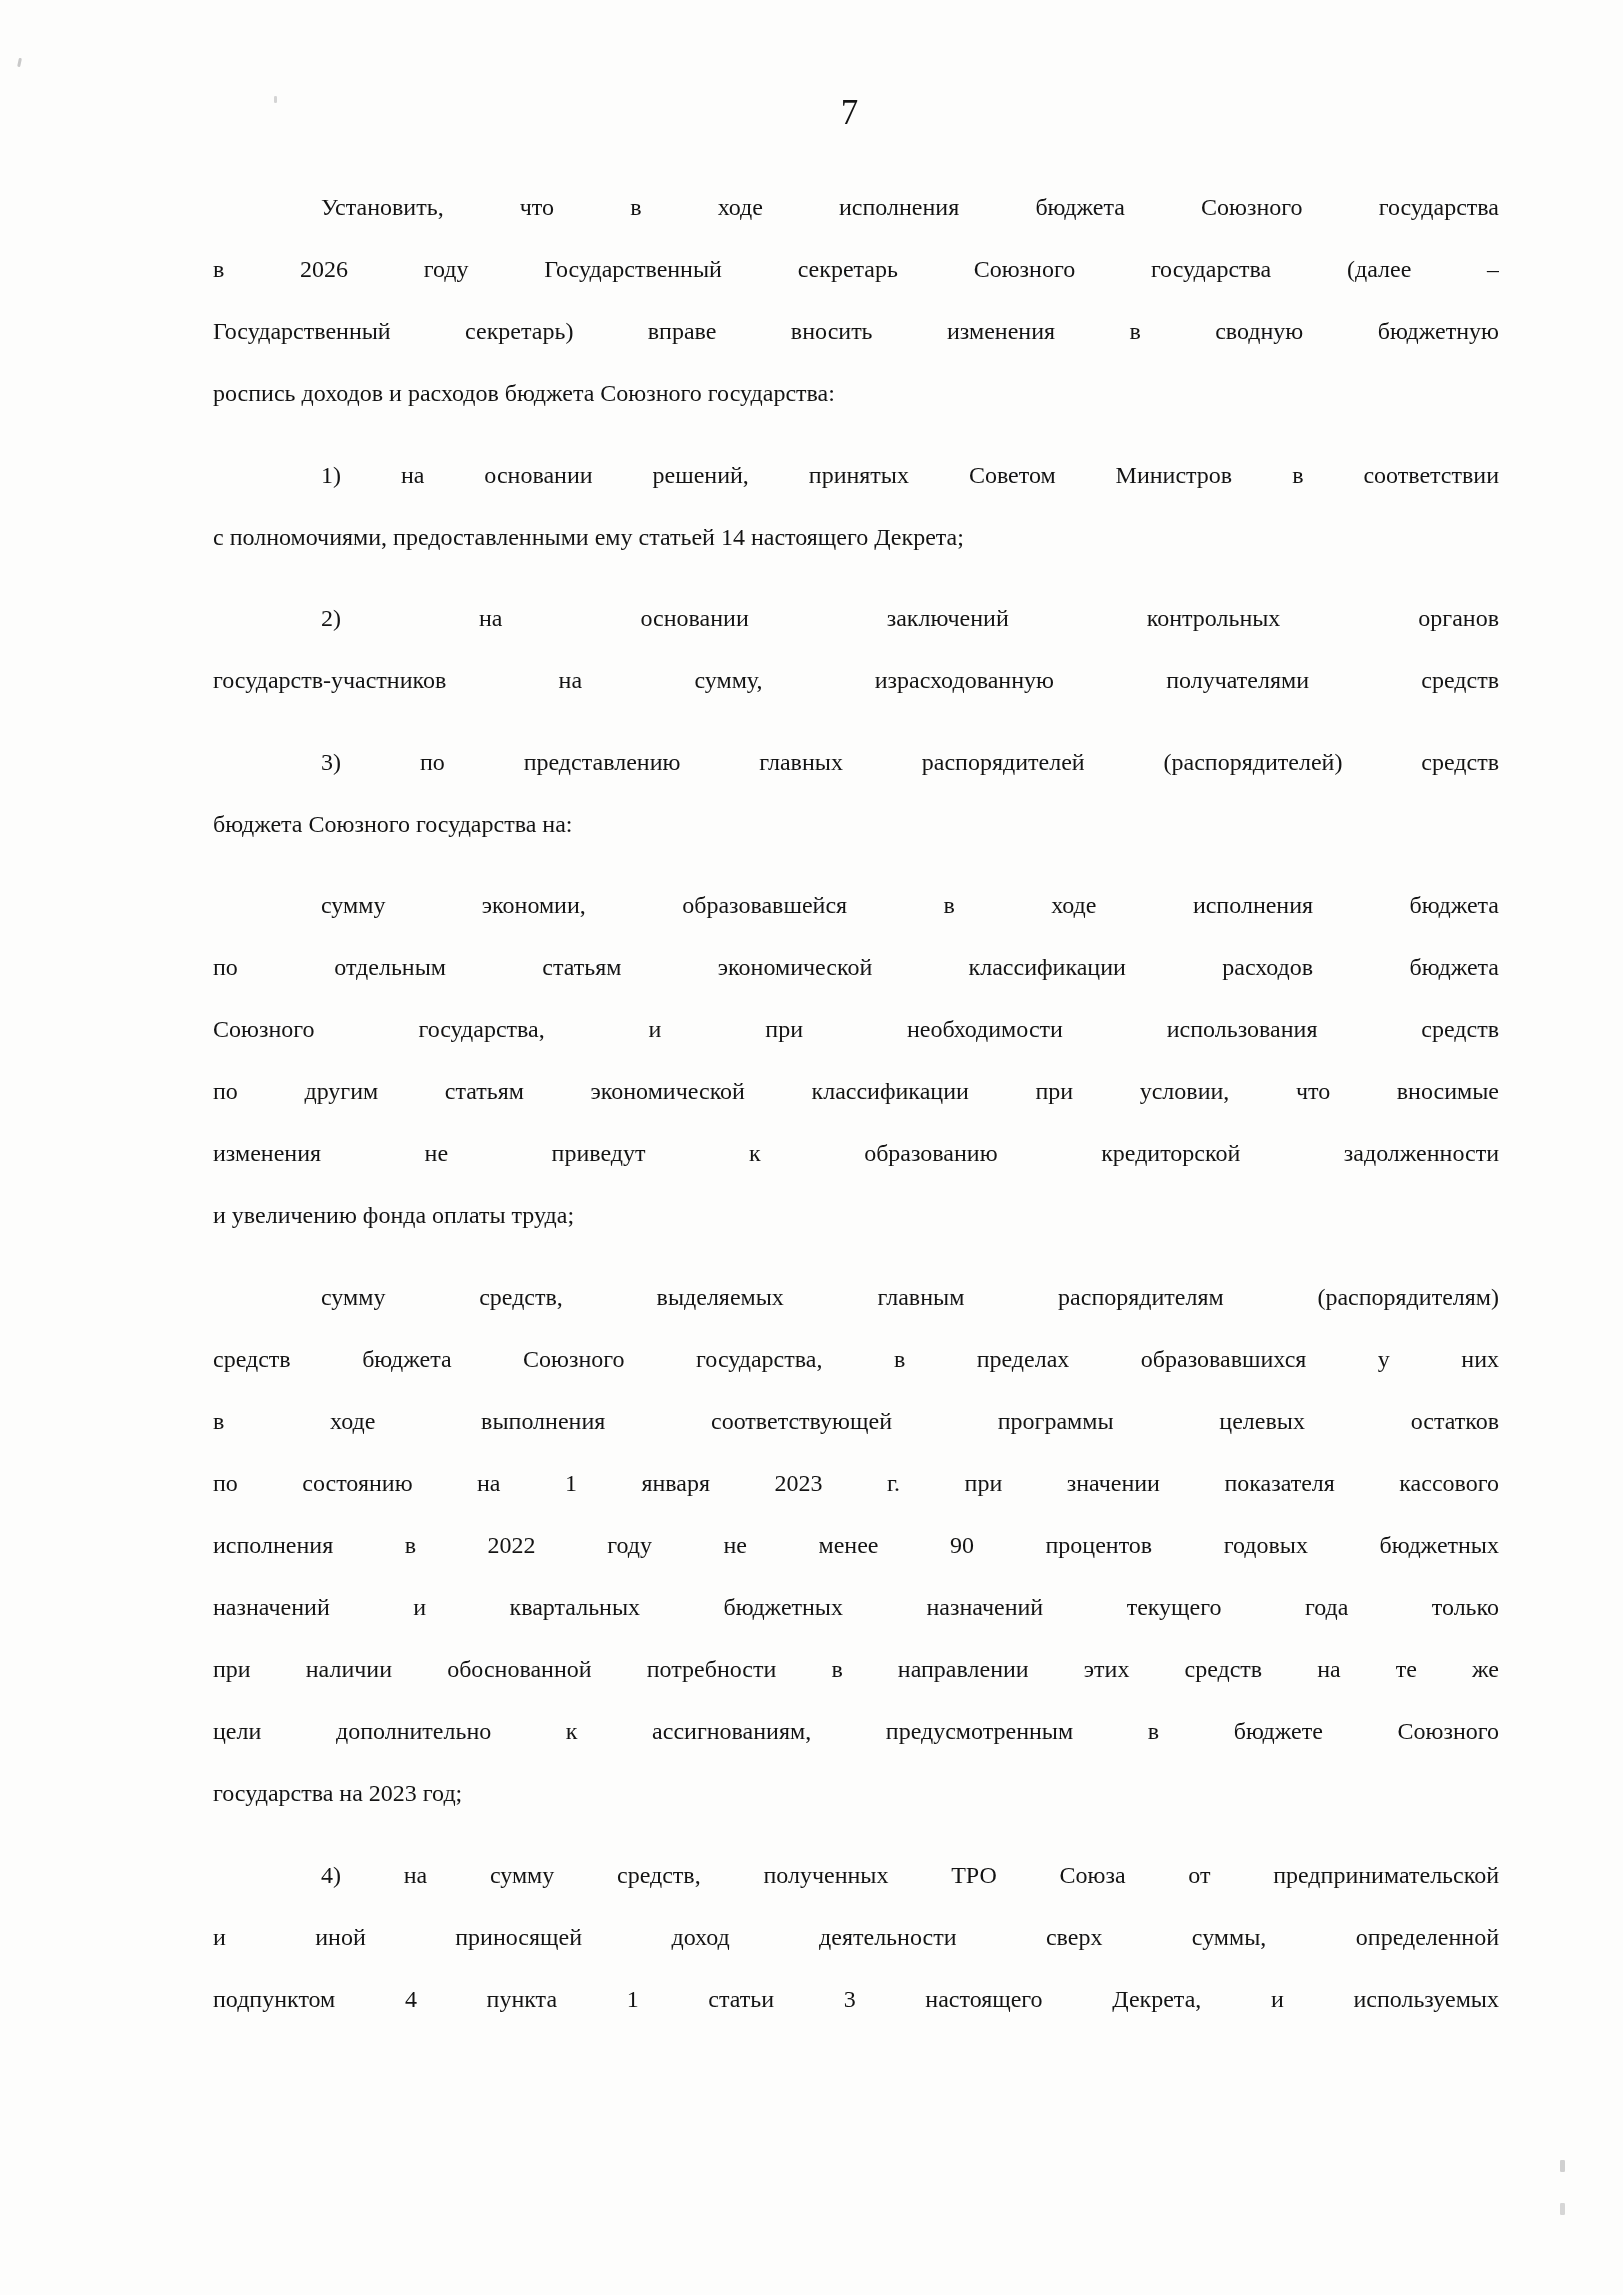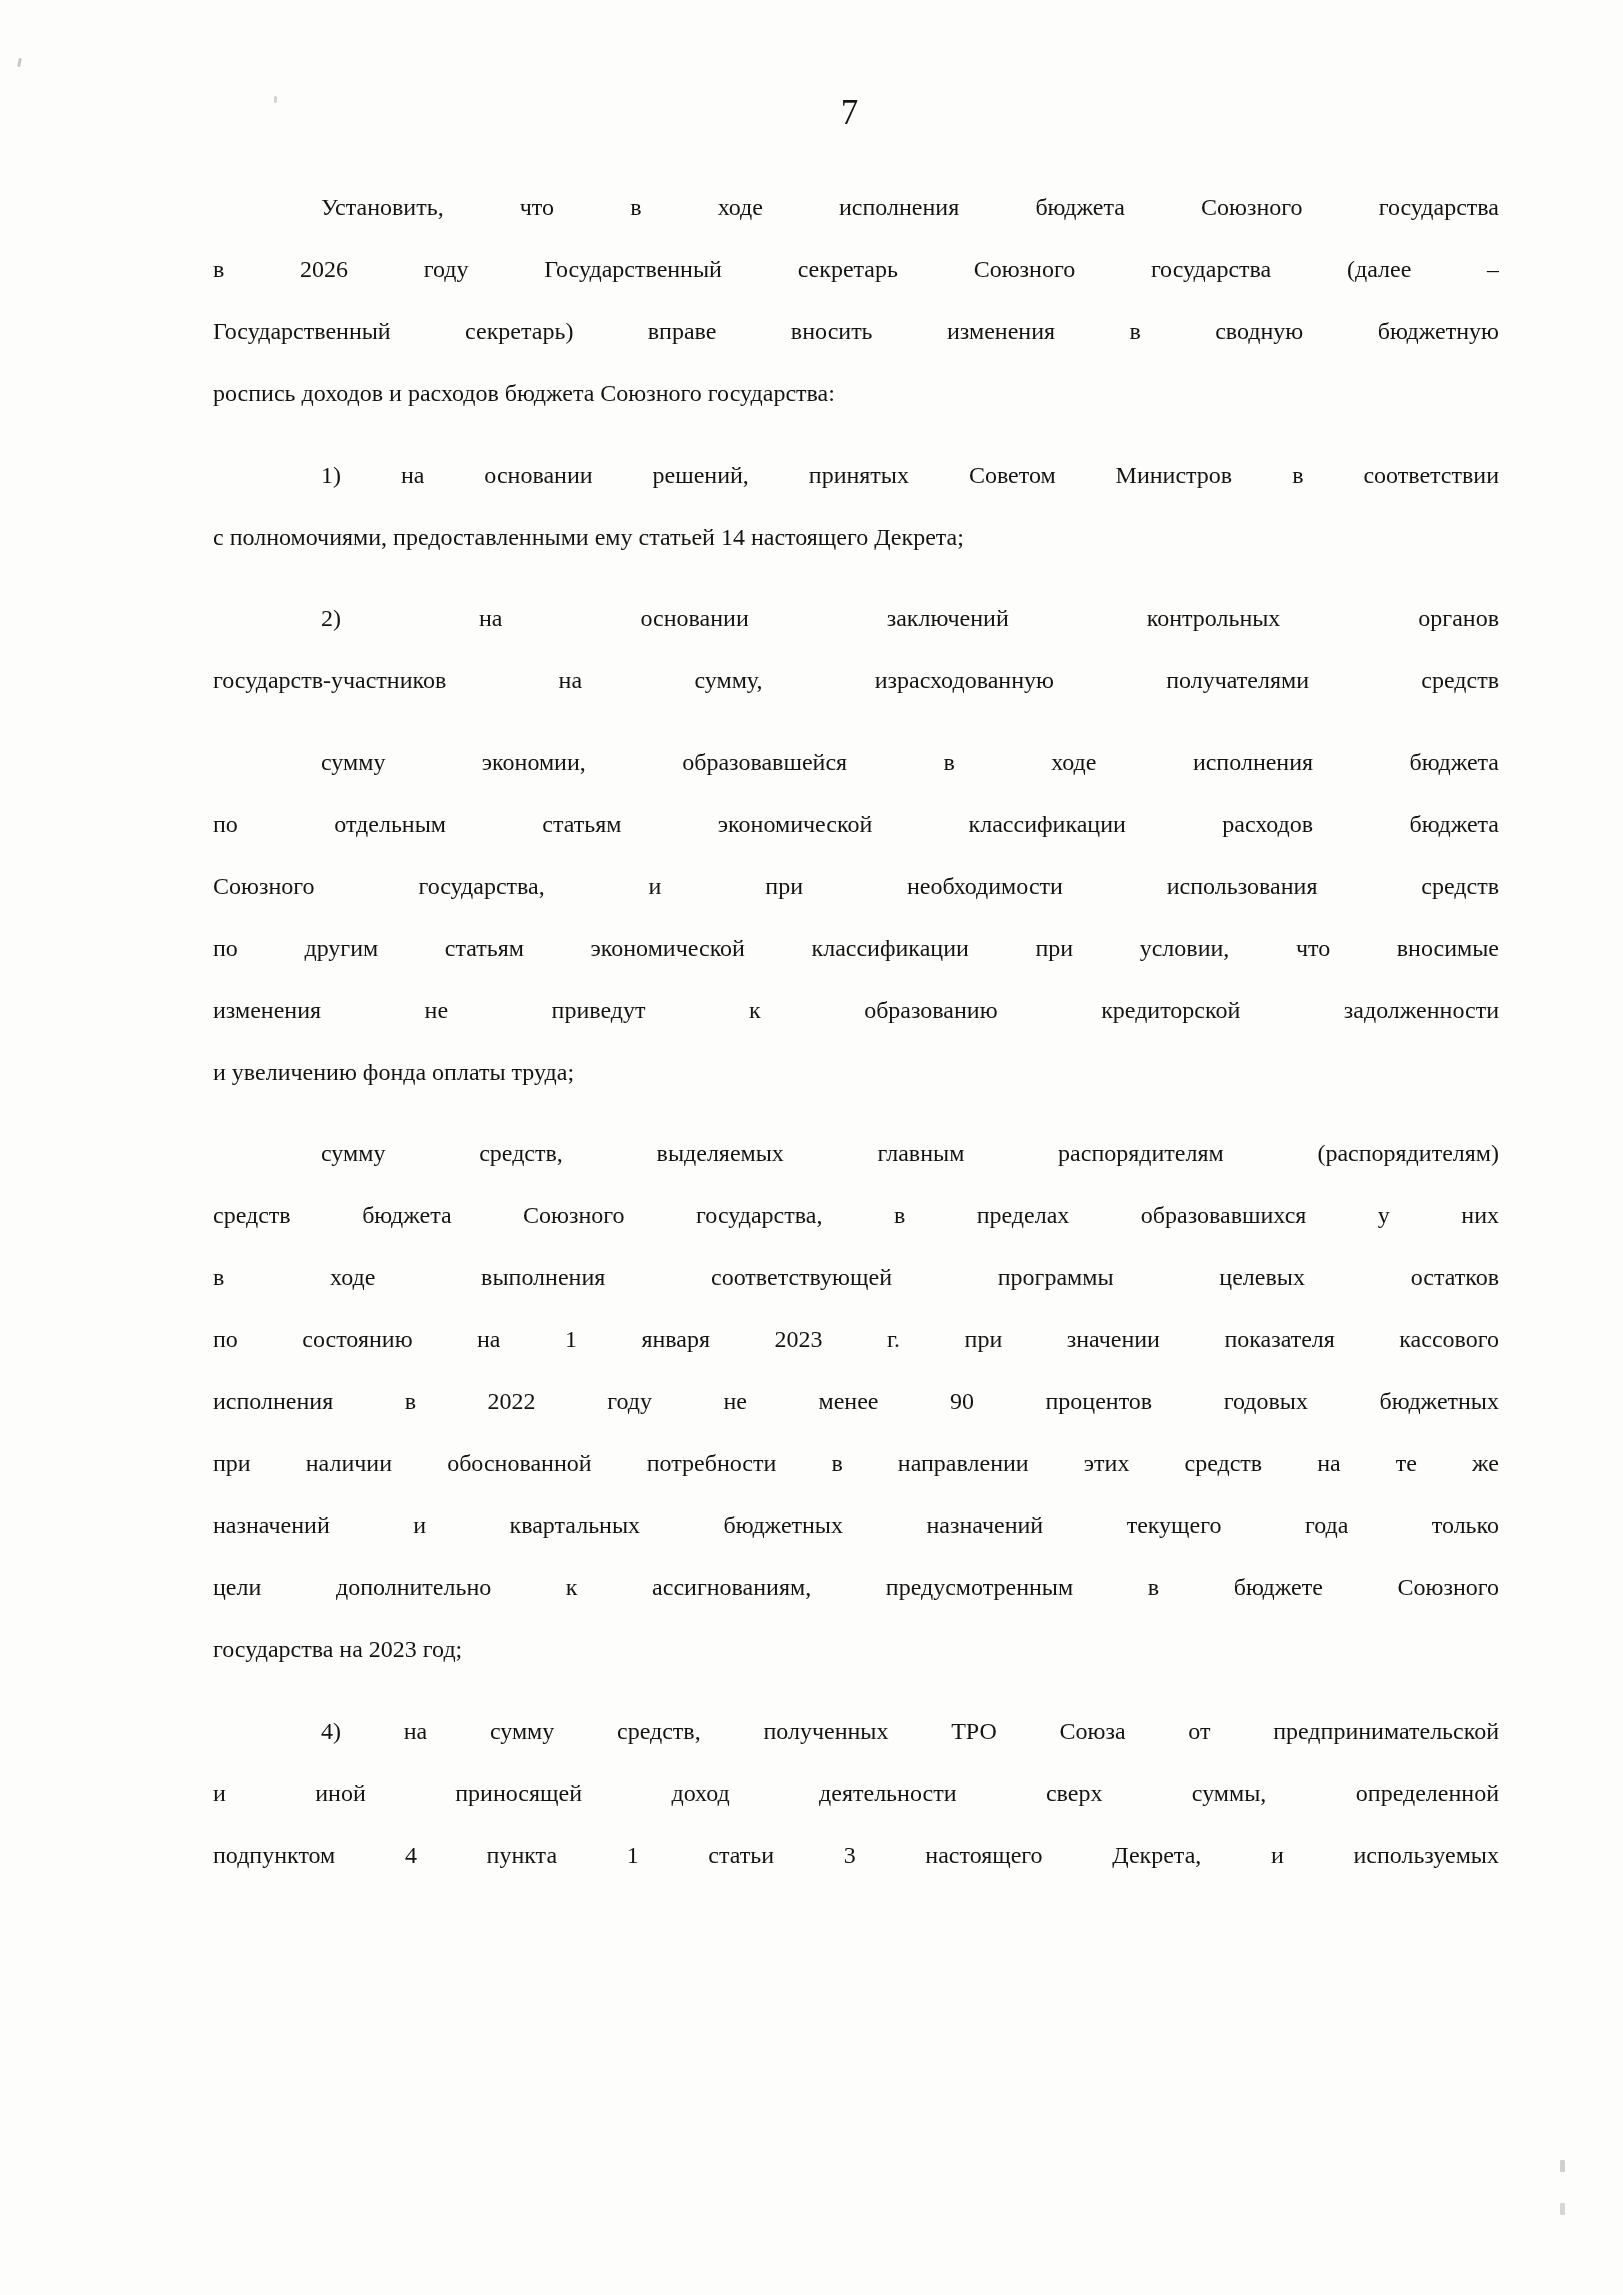--- a/index.html
+++ b/index.html
@@ -80,35 +80,39 @@
       </div>
       <div class="para">
         <div class="line j first">1) на основании решений, принятых Советом Министров в соответствии</div>
         <div class="line l">с полномочиями, предоставленными ему статьей 14 настоящего Декрета;</div>
       </div>
       <div class="para">
         <div class="line j first">2) на основании заключений контрольных органов</div>
         <div class="line j">государств-участников на сумму, израсходованную получателями средств</div>
       </div>
       <div class="para">
+        <div class="line j first">3) по представлению главных распорядителей (распорядителей) средств</div>
+        <div class="line l">бюджета Союзного государства на:</div>
+      </div>
+      <div class="para">
         <div class="line j first">сумму экономии, образовавшейся в ходе исполнения бюджета</div>
         <div class="line j">по отдельным статьям экономической классификации расходов бюджета</div>
         <div class="line j">Союзного государства, и при необходимости использования средств</div>
         <div class="line j">по другим статьям экономической классификации при условии, что вносимые</div>
         <div class="line j">изменения не приведут к образованию кредиторской задолженности</div>
         <div class="line l">и увеличению фонда оплаты труда;</div>
       </div>
       <div class="para">
         <div class="line j first">сумму средств, выделяемых главным распорядителям (распорядителям)</div>
         <div class="line j">средств бюджета Союзного государства, в пределах образовавшихся у них</div>
         <div class="line j">в ходе выполнения соответствующей программы целевых остатков</div>
         <div class="line j">по состоянию на 1 января 2023 г. при значении показателя кассового</div>
         <div class="line j">исполнения в 2022 году не менее 90 процентов годовых бюджетных</div>
+        <div class="line j">назначений и квартальных бюджетных назначений текущего года только</div>
         <div class="line j">при наличии обоснованной потребности в направлении этих средств на те же</div>
-        <div class="line j">назначений и квартальных бюджетных назначений текущего года только</div>
         <div class="line j">цели дополнительно к ассигнованиям, предусмотренным в бюджете Союзного</div>
         <div class="line l">государства на 2023 год;</div>
       </div>
       <div class="para">
         <div class="line j first">4) на сумму средств, полученных ТРО Союза от предпринимательской</div>
         <div class="line j">и иной приносящей доход деятельности сверх суммы, определенной</div>
         <div class="line j">подпунктом 4 пункта 1 статьи 3 настоящего Декрета, и используемых</div>
       </div>
     </div>
 </div>

